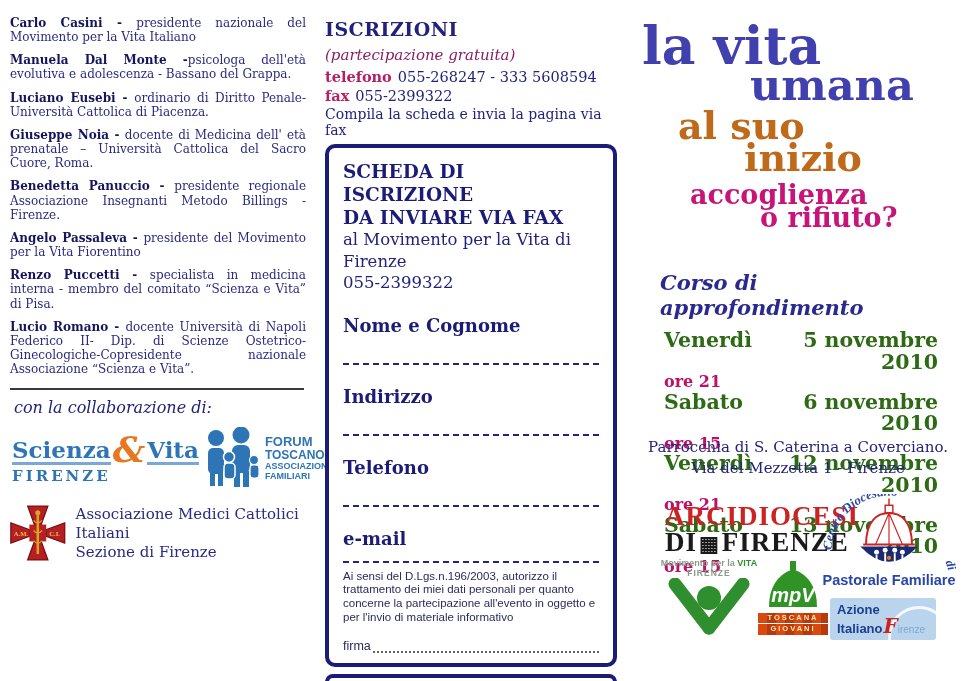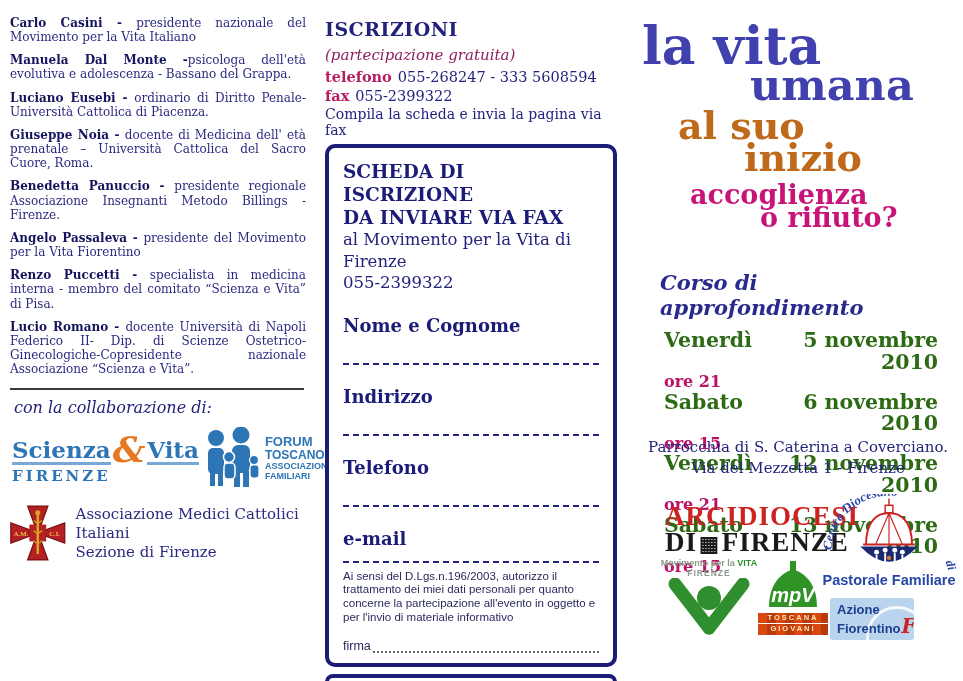--- a/index.html
+++ b/index.html
@@ -65,21 +65,21 @@
   .centro{position:absolute;left:184px;top:0;width:134px;text-align:center;}
   .centro-bottom{font-family:"Liberation Sans",sans-serif;font-weight:bold;font-size:14.5px;color:#2646a8;margin-top:-6px;}
   .mov{position:absolute;left:17px;top:64px;width:108px;text-align:center;font-family:"Liberation Sans",sans-serif;}
   .mov-l1{font-size:9px;color:#8a9a8a;font-weight:bold;}
   .mov-l1 b{color:#2f8f2f;}
   .mov-l2{font-size:8.5px;color:#8a9a8a;font-weight:bold;letter-spacing:1px;}
   .mpv{position:absolute;left:120px;top:66px;width:70px;text-align:center;}
   .tilerow{background:repeating-linear-gradient(90deg,#d9480f 0 9px,#b83a0c 9px 18px);color:#ffe9b0;
            font-family:"Liberation Sans",sans-serif;font-size:7.5px;font-weight:bold;letter-spacing:2px;
            padding:1px 0;margin-top:1px;line-height:1.1;}
-  .az{position:absolute;left:192px;top:104px;width:84px;height:42px;background:#b9d4ec;border-radius:3px;
+  .az{position:absolute;left:192px;top:104px;width:106px;height:42px;background:#b9d4ec;border-radius:3px;
       overflow:hidden;font-family:"Liberation Sans",sans-serif;}
   .az-arc{position:absolute;right:-14px;top:8px;width:56px;height:56px;border:3px solid rgba(255,255,255,.85);
           border-radius:50%;}
   .az-text{position:relative;padding:5px 0 0 7px;color:#1b3e8f;font-weight:bold;font-size:13px;line-height:1.02;}
   .az-f{font-family:"DejaVu Serif",serif;font-style:italic;font-size:20px;color:#cc2222;margin-left:1px;}
   .az-rest{font-size:10px;color:#7fa8cf;font-weight:normal;}
 </style>
 </head>
 <body>
 
@@ -285,19 +285,19 @@
           <text x="32" y="42" text-anchor="middle" font-size="20" font-style="italic" font-weight="bold" fill="#ffffff" font-family="Liberation Sans, sans-serif">mpV</text>
         </svg>
         <div class="tilerow">TOSCANA</div>
         <div class="tilerow">GIOVANI</div>
       </div>
 
       <div class="az">
         <div class="az-arc"></div>
         <div class="az-text">
           <div>Azione</div>
-          <div><span>Fiorentino</span><span class="az-f">F</span><span class="az-rest">irenze</span></div>
+          <div><span>Italiano</span><span class="az-f">F</span><span class="az-rest">irenze</span></div>
         </div>
       </div>
     </div>
   </div>
 
 </div>
 
 </body></html>

